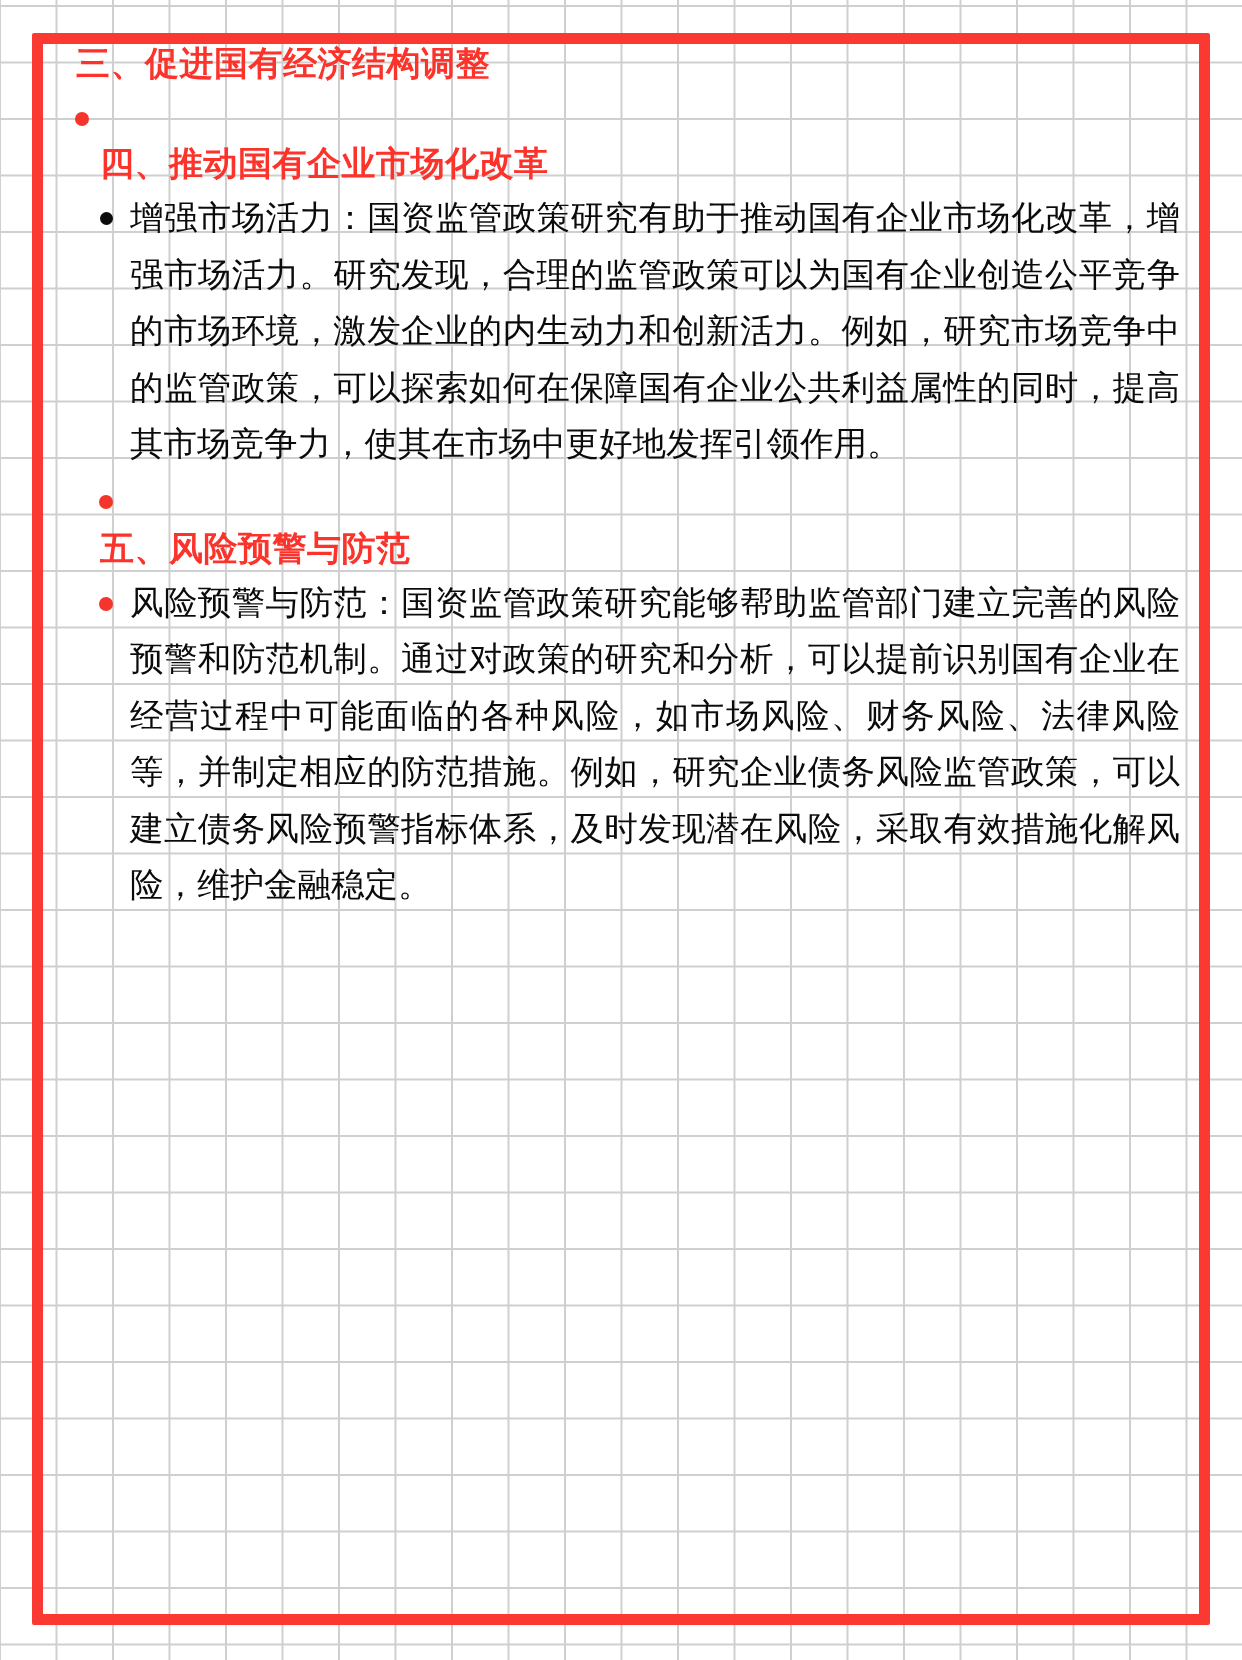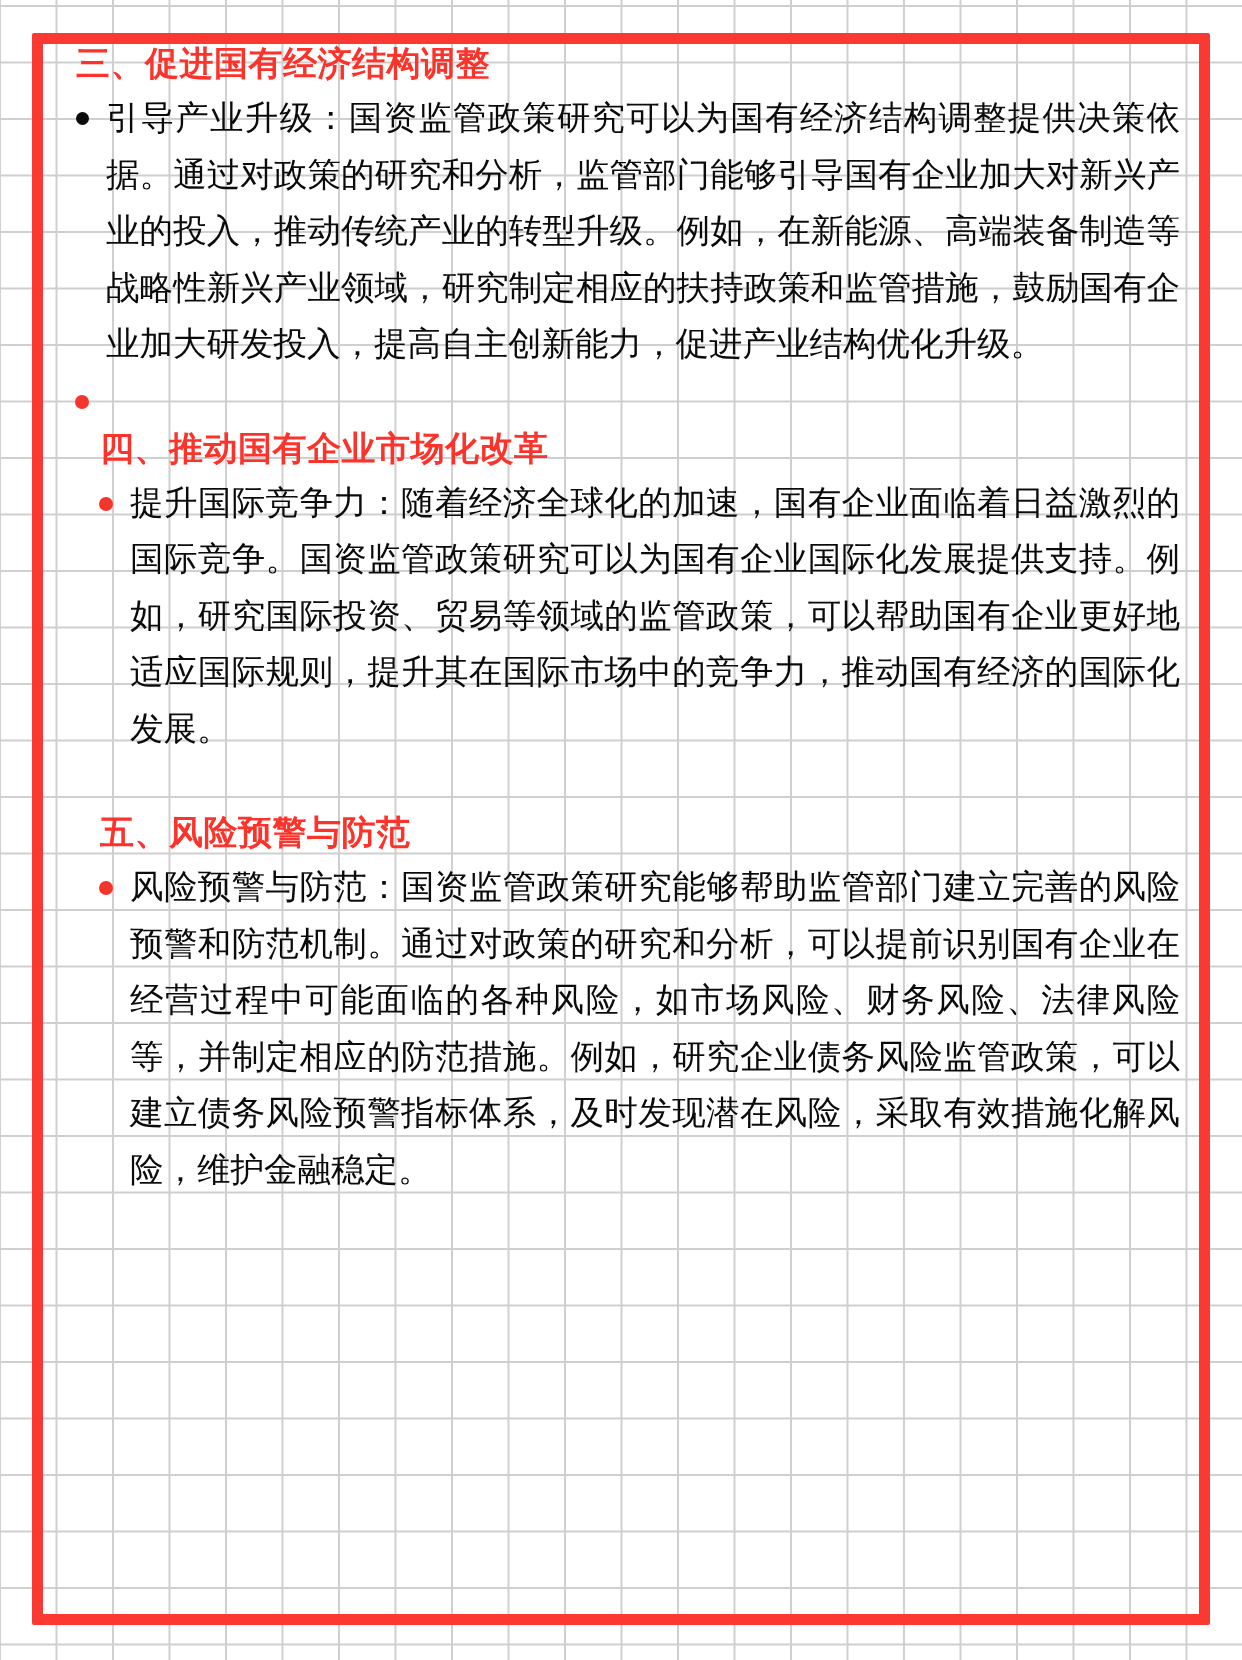--- a/index.html
+++ b/index.html
@@ -109,36 +109,35 @@
 
 <div id="page">
 
   <div id="frame"></div>
 
   <div id="content">
 
     <div class="section">
       <h2 class="heading">三、促进国有经济结构调整</h2>
       <ul class="bullets">
-        <li class="bullet">
-          <span class="dot"></span>
-          <span>引导产业升级：国资监管政策研究可以为国有经济结构调整提供决策依据。通过对政策的研究和分析，监管部门能够引导国有企业加大对新兴产业的投入，推动传统产业的转型升级。例如，在新能源、高端装备制造等战略性新兴产业领域，研究制定相应的扶持政策和监管措施，鼓励国有企业加大研发投入，提高自主创新能力，促进产业结构优化升级。</span>
-        </li>
         <li class="bullet red-dot">
           <span class="dot"></span>
         </li>
       </ul>
     </div>
 
     <div class="section">
       <h2 class="heading">四、推动国有企业市场化改革</h2>
       <ul class="bullets">
+        <li class="bullet">
+          <span class="dot"></span>
+          <span>增强市场活力：国资监管政策研究有助于推动国有企业市场化改革，增强市场活力。研究发现，合理的监管政策可以为国有企业创造公平竞争的市场环境，激发企业的内生动力和创新活力。例如，研究市场竞争中的监管政策，可以探索如何在保障国有企业公共利益属性的同时，提高其市场竞争力，使其在市场中更好地发挥引领作用。</span>
+        </li>
         <li class="bullet red-dot">
           <span class="dot"></span>
-          <span>提升国际竞争力：随着经济全球化的加速，国有企业面临着日益激烈的国际竞争。国资监管政策研究可以为国有企业国际化发展提供支持。例如，研究国际投资、贸易等领域的监管政策，可以帮助国有企业更好地适应国际规则，提升其在国际市场中的竞争力，推动国有经济的国际化发展。</span>
         </li>
       </ul>
     </div>
 
     <div class="section">
       <h2 class="heading">五、风险预警与防范</h2>
       <ul class="bullets">
         <li class="bullet red-dot">
           <span class="dot"></span>
           <span>风险预警与防范：国资监管政策研究能够帮助监管部门建立完善的风险预警和防范机制。通过对政策的研究和分析，可以提前识别国有企业在经营过程中可能面临的各种风险，如市场风险、财务风险、法律风险等，并制定相应的防范措施。例如，研究企业债务风险监管政策，可以建立债务风险预警指标体系，及时发现潜在风险，采取有效措施化解风险，维护金融稳定。</span>

